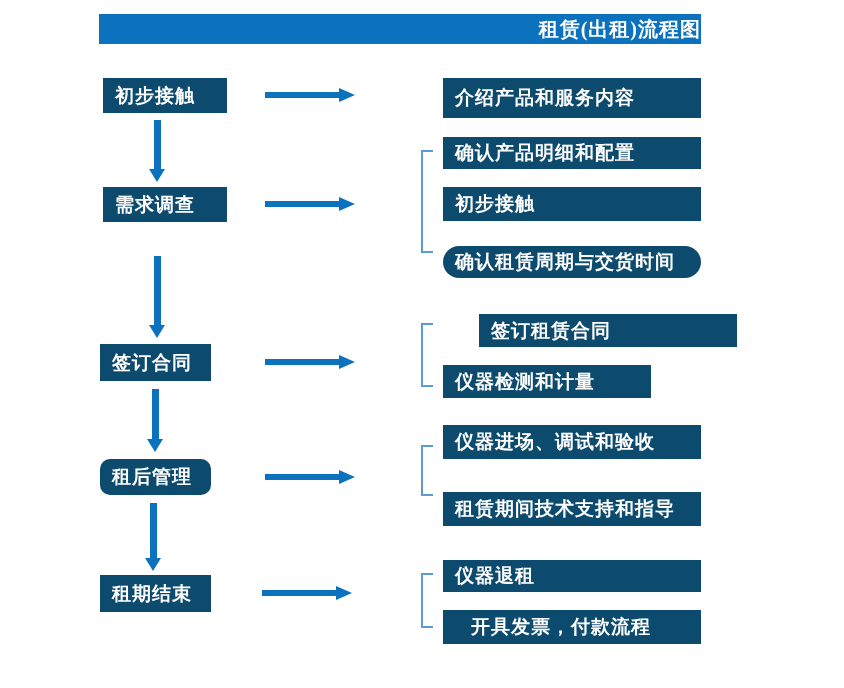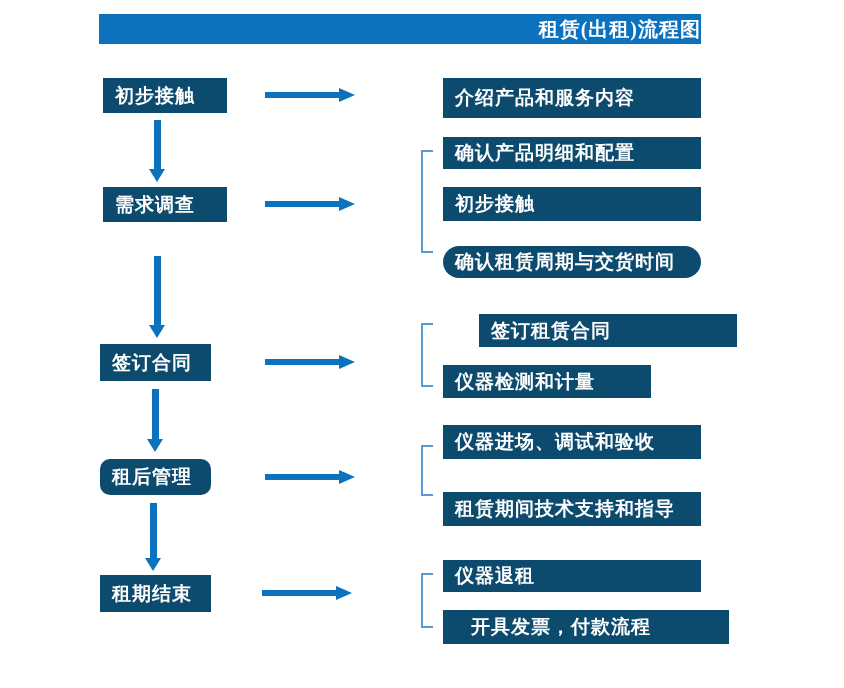--- a/index.html
+++ b/index.html
@@ -133,17 +133,17 @@
   <div class="box" style="left:443px; top:425px; width:258px; height:34px;">
       <span>仪器进场、调试和验收</span>
     </div>
   <div class="box" style="left:443px; top:560px; width:258px; height:32px;">
       <span>仪器退租</span>
     </div>
 
   <div class="box" style="left:443px; top:492px; width:258px; height:34px;">
       <span>租赁期间技术支持和指导</span>
     </div>
-  <div class="box" style="left:443px; top:610px; width:286px; height:34px;padding-left:28px;">
+  <div class="box" style="left:443px; top:610px; width:258px; height:34px;padding-left:28px;">
       <span>开具发票，付款流程</span>
     </div>
 
 </div>
 
 </body></html>

